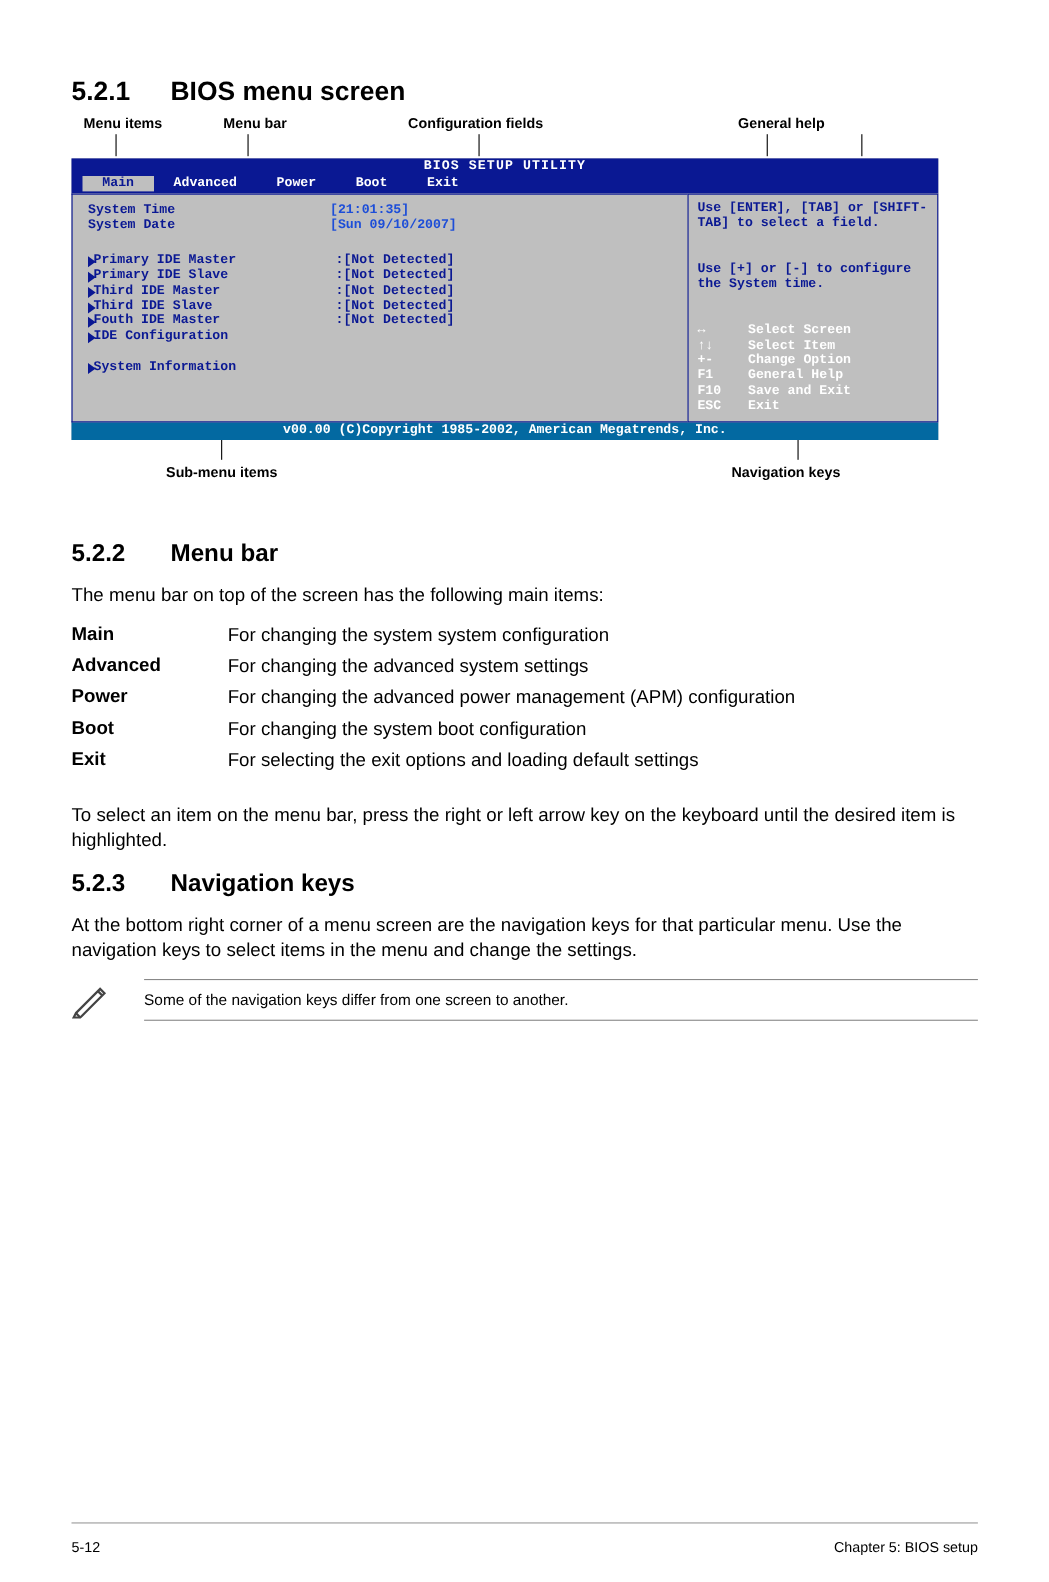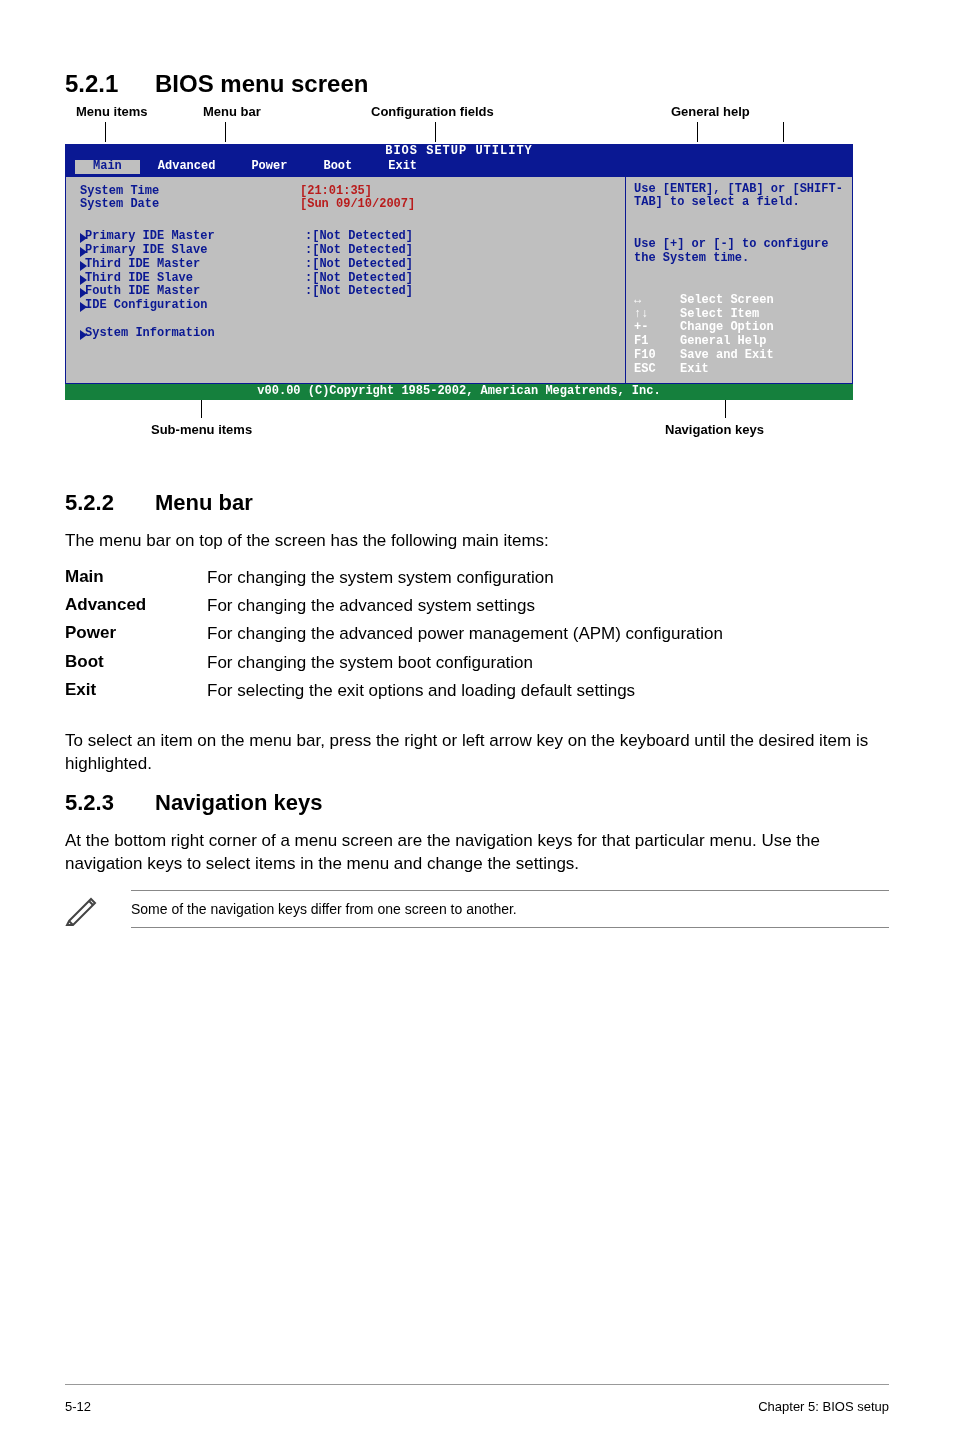--- a/index.html
+++ b/index.html
@@ -77,32 +77,32 @@
   .bios-left .row .k { width: 220px; }
   .bios-left .row .v { }
   .bios-left .item { padding-left: 5px; position: relative; }
   .bios-left .ptr::before {
     content: "";
     position: absolute; left: 0; top: 3px;
     border-left: 7px solid #0a1893;
     border-top: 5px solid transparent;
     border-bottom: 5px solid transparent;
   }
-  .bios-left .white { color: #b91c1c; }
+  .bios-left .white { color: #1d4ed8; }
   .bios-right {
     width: 228px;
     border: 1px solid #0a1893;
     padding: 6px 8px;
   }
   .bios-right .hint { color: #0a1893; margin-bottom: 28px; }
   .bios-right .nav { color: #fff; }
   .bios-right .navrow { display: flex; }
   .bios-right .navrow .nk { width: 46px; }
   .bios-foot {
-    background: #15803d;
+    background: #0369a1;
     color: #fff;
     text-align: center;
     padding: 1px 0 2px 0;
   }
   .labels-bot { position: relative; height: 46px; font-size: 13px; font-weight: bold; }
   .labels-bot span { position: absolute; top: 22px; }
   .labels-bot .tick { position: absolute; top: 0; width: 1px; height: 18px; background: #000; }
   .lbl-sub { left: 86px; }
   .lbl-navk { left: 600px; }
   .tick-sub { left: 136px; }

